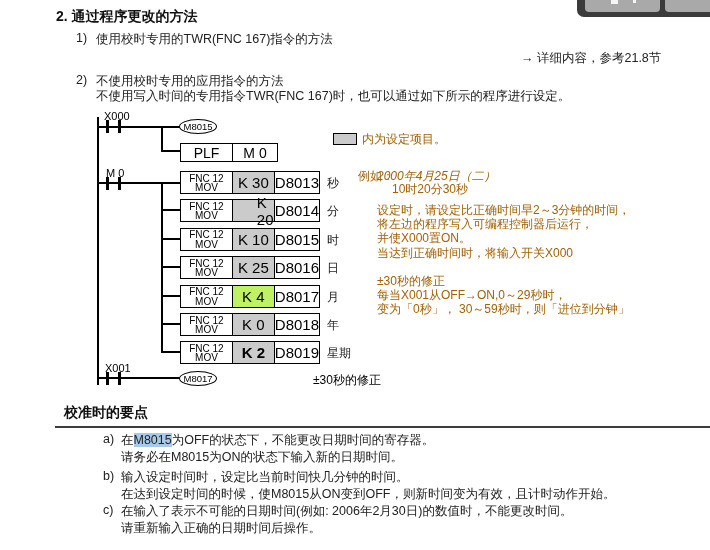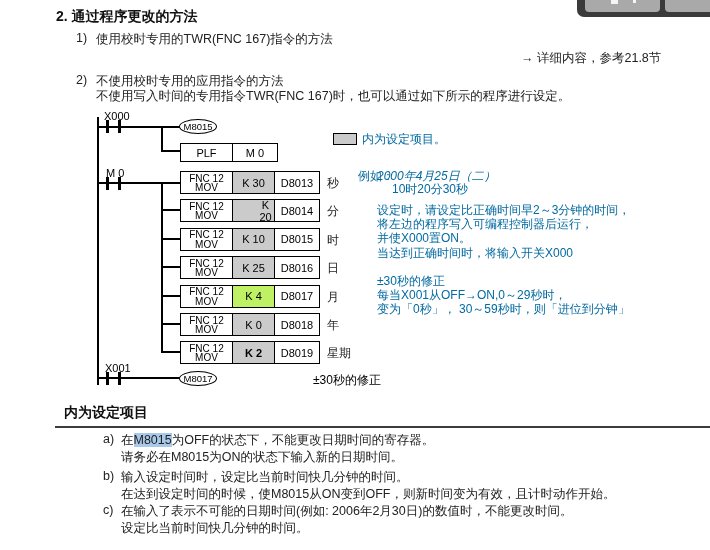--- a/index.html
+++ b/index.html
@@ -27,38 +27,38 @@
   .h-line{position:absolute;height:2px;background:#000;}
   .v-line{position:absolute;width:2px;background:#000;}
   .tick{position:absolute;width:3px;height:13px;background:#000;}
   .coil{position:absolute;width:38px;height:15px;border:1.5px solid #000;
     border-radius:50%;background:#fff;display:flex;align-items:center;justify-content:center;
     font-size:9.5px;color:#000;box-sizing:border-box;}
   .dev-label{position:absolute;font-size:11px;color:#000;white-space:nowrap;}
   .plf-box{position:absolute;left:180px;top:143px;width:98px;height:19px;
     border:1.5px solid #000;box-sizing:border-box;display:flex;background:#fff;}
   .plf-box .cell{display:flex;align-items:center;justify-content:center;
-    font-size:11px;color:#000;}
+    font-size:14px;color:#000;}
   .plf-box .c1{width:52px;border-right:1.5px solid #000;box-sizing:border-box;}
   .plf-box .c2{flex:1;}
-  .mov-row{position:absolute;left:0;width:710px;height:23px;text-align:center;}
+  .mov-row{position:absolute;left:0;width:710px;height:23px;}
   .mbox{position:absolute;left:180px;top:0;width:140px;height:23px;
     border:1.5px solid #000;box-sizing:border-box;display:flex;background:#fff;}
   .mbox .cell{display:flex;align-items:center;justify-content:center;
-    font-size:11px;color:#000;box-sizing:border-box;}
+    font-size:15px;color:#000;box-sizing:border-box;}
   .mbox .instr{width:52px;flex-direction:column;border-right:1.5px solid #000;
     font-size:10px;line-height:9.5px;padding-top:1px;}
   .mbox .kcell{width:42px;border-right:1.5px solid #000;}
   .mbox .dcell{flex:1;}
   .unit{position:absolute;left:327px;top:4px;font-size:12px;color:#222;white-space:nowrap;}
   .stub{position:absolute;left:161px;top:10px;width:20px;height:2px;background:#000;}
   
   .legend-swatch{position:absolute;left:333px;top:133px;width:24px;height:12px;
     background:#cbcbcb;border:1px solid #000;box-sizing:border-box;}
-  .para{position:absolute;font-size:12px;color:#0369a1;line-height:14.2px;white-space:nowrap;}
+  .para{position:absolute;font-size:12px;color:#a16207;line-height:14.2px;white-space:nowrap;}
   
   .rule{position:absolute;left:55px;top:426px;width:655px;height:1.5px;background:#3c3c3c;}
   .note-line{position:absolute;font-size:12.5px;color:#222;white-space:nowrap;}
   .hl{background:#a9c9ea;}
 </style>
 </head>
 <body>
 
 <div class="toolbar-frag">
   <div class="tb-btn b1">
@@ -206,28 +206,28 @@
   <div>将左边的程序写入可编程控制器后运行，</div>
   <div>并使X000置ON。</div>
   <div>当达到正确时间时，将输入开关X000</div>
 </div>
 <div class="abs para" style="left:377px;top:274px;">
   <div>±30秒的修正</div>
   <div>每当X001从OFF→ON,0～29秒时，</div>
   <div>变为「0秒」， 30～59秒时，则「进位到分钟」</div>
 </div>
 
-<div class="abs sec-title" style="left:64px;top:404px;">内为设定项目</div>
+<div class="abs sec-title" style="left:64px;top:404px;">校准时的要点</div>
 <div class="rule"></div>
 
 <div class="note-line" style="left:103px;top:432px;">a)</div>
 <div class="note-line" style="left:121px;top:432px;">
   <span>在</span><span class="hl">M8015</span><span>为OFF的状态下，不能更改日期时间的寄存器。</span>
 </div>
 <div class="note-line" style="left:121px;top:449px;">请务必在M8015为ON的状态下输入新的日期时间。</div>
 
 <div class="note-line" style="left:103px;top:469px;">b)</div>
 <div class="note-line" style="left:121px;top:469px;">输入设定时间时，设定比当前时间快几分钟的时间。</div>
 <div class="note-line" style="left:121px;top:486px;">在达到设定时间的时候，使M8015从ON变到OFF，则新时间变为有效，且计时动作开始。</div>
 
 <div class="note-line" style="left:103px;top:503px;">c)</div>
 <div class="note-line" style="left:121px;top:503px;">在输入了表示不可能的日期时间(例如: 2006年2月30日)的数值时，不能更改时间。</div>
-<div class="note-line" style="left:121px;top:520px;">设定比当前时间快几分钟的时间。</div>
+<div class="note-line" style="left:121px;top:520px;">请重新输入正确的日期时间后操作。</div>
 
 </body></html>

